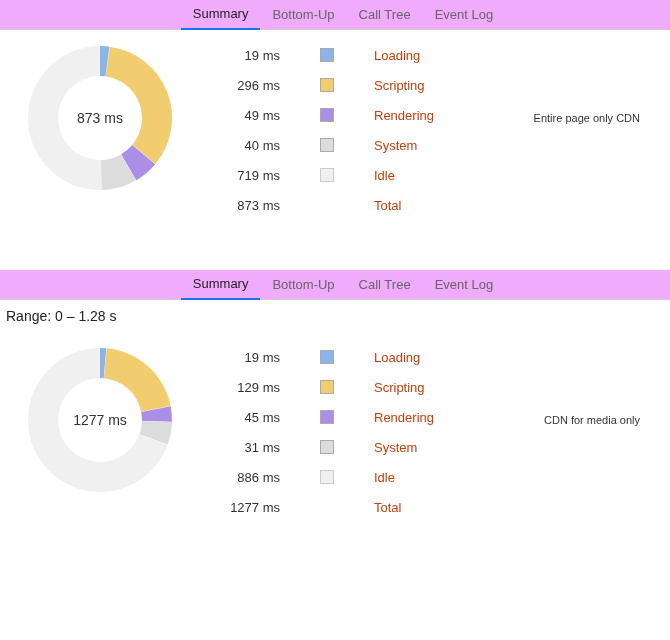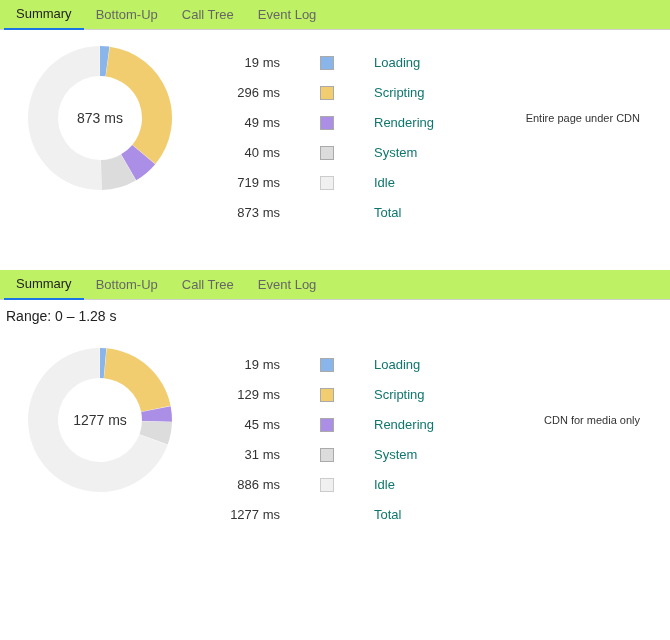--- a/index.html
+++ b/index.html
@@ -11,23 +11,24 @@
     background: #fff;
     width: 670px;
   }
   .panel {
     width: 670px;
   }
   .tabs {
     display: flex;
     align-items: center;
     height: 30px;
-    background: #bef264;
+    background: #f0abfc;
     border-bottom: 1px solid #d0d0d0;
-    padding-left: 4px;
+    padding-left: 16px;
+    justify-content: center;
   }
   .tab {
     padding: 0 12px;
     line-height: 28px;
     color: #666;
     cursor: pointer;
     font-size: 13px;
   }
   .tab.active {
     color: #222;
@@ -65,21 +66,21 @@
     justify-content: center;
     font-size: 14px;
     color: #333;
   }
   .legend {
     margin-left: 10px;
     margin-top: 2px;
   }
   .legend-row {
     display: flex;
-    align-items: flex-end;
+    align-items: center;
     height: 30px;
     gap: 32px;
   }
   .legend-val {
     width: 70px;
     text-align: right;
     color: #333;
   }
   .swatch {
     width: 14px;
@@ -89,21 +90,21 @@
   }
   .swatch.none {
     background: #fff;
     border: 1px solid #ccc;
   }
   .swatch.noborder {
     border: none;
     background: transparent;
   }
   .legend-label {
-    color: #0f766e;
+    color: #c2410c;
   }
   .note {
     position: absolute;
     right: 30px;
     top: 82px;
     font-size: 11px;
     color: #333;
   }
   .gap { height: 26px; background: #fff; }
 </style>
@@ -155,21 +156,21 @@
         <span class="legend-val">719 ms</span>
         <span class="swatch none" style="background: rgb(240, 240, 240);"></span>
         <span class="legend-label">Idle</span>
       </div>
       <div class="legend-row">
         <span class="legend-val">873 ms</span>
         <span class="swatch noborder"></span>
         <span class="legend-label">Total</span>
       </div>
     </div>
-    <div class="note">Entire page under CDN</div>
+    <div class="note">Entire page only CDN</div>
   </div>
 </div>
 
 <div class="gap"></div>
 
 <div class="panel">
   <div class="tabs">
     <div class="tab active">Summary</div>
     <div class="tab">Bottom-Up</div>
     <div class="tab">Call Tree</div>

